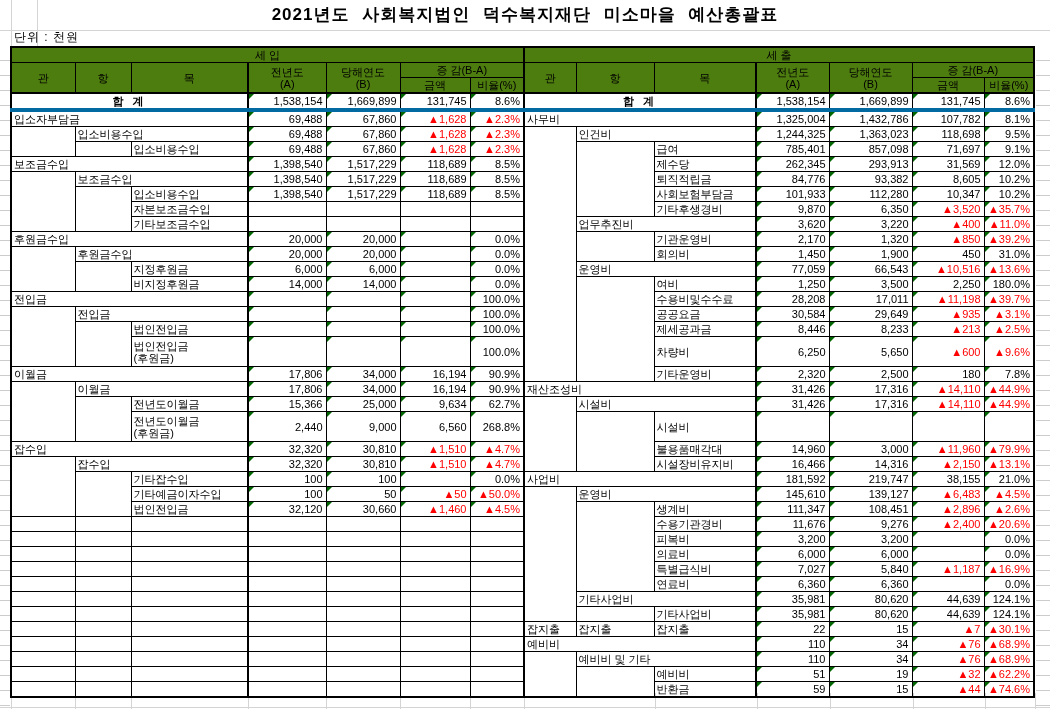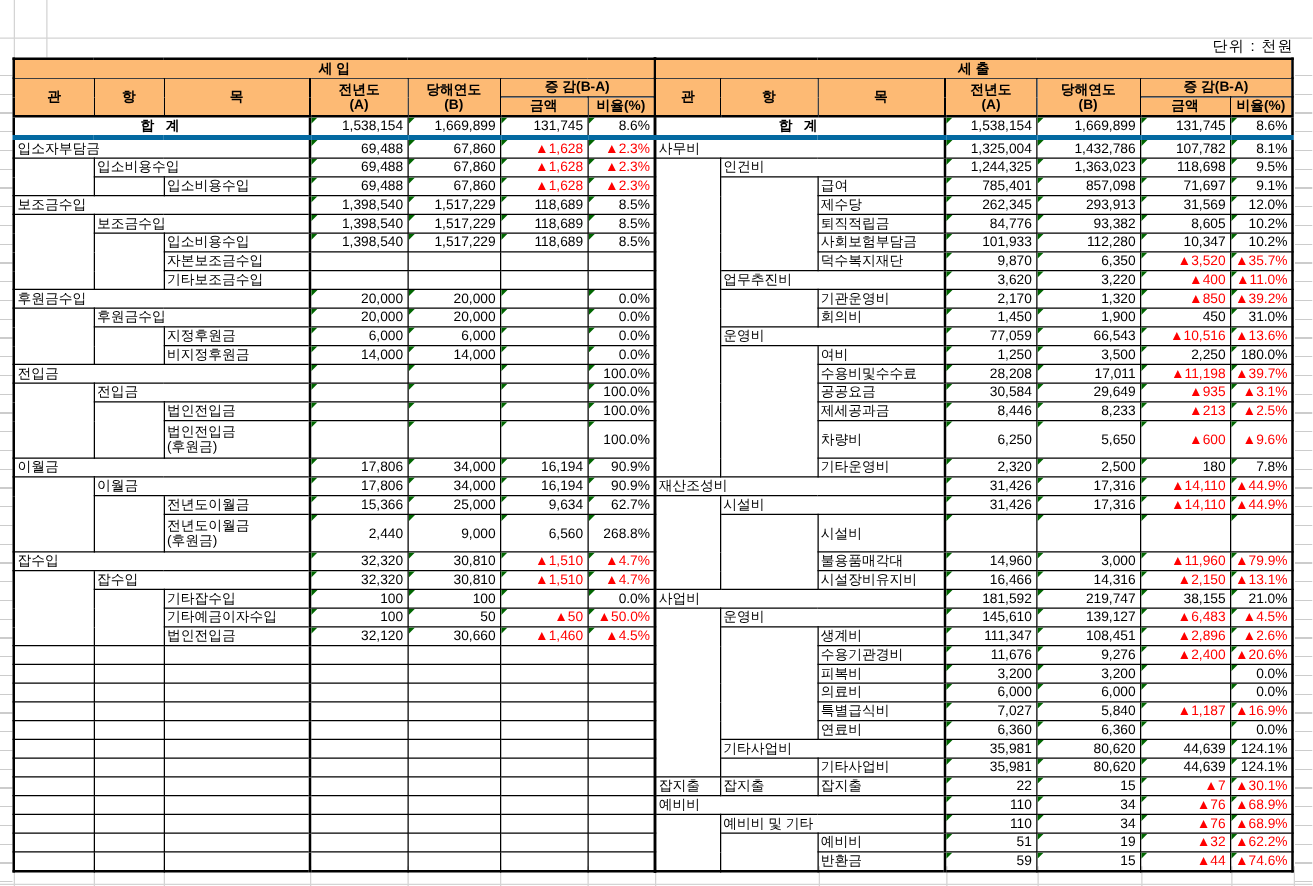--- a/index.html
+++ b/index.html
@@ -1,27 +1,27 @@
 <!DOCTYPE html>
 <html><head>
 <meta charset="utf-8">
 <style>
   html,body{margin:0;padding:0;}
   .page{position:relative;width:1050px;height:709px;background:#ffffff;overflow:hidden;
         font-family:"Liberation Sans","DejaVu Sans",sans-serif;color:#000;}
   .title{position:absolute;top:3px;left:0;width:100%;text-align:center;
          font-size:17px;font-weight:bold;letter-spacing:1px;word-spacing:7px;}
-  .unit{position:absolute;top:29px;left:0;width:1035px;text-align:right;font-size:12px;letter-spacing:1px;}
+  .unit{position:absolute;top:29px;left:0;width:1035px;font-size:12px;letter-spacing:1px;padding-left:14px;}
   table.budget{position:absolute;top:46px;border-collapse:collapse;table-layout:fixed;
                border:2px solid #000;}
   #rev-table{left:10px;}
   #exp-table{left:523px;}
   th,td{border:1px solid #000;font-size:11px;font-weight:normal;padding:0;
         overflow:hidden;position:relative;vertical-align:middle;}
-  thead th{background:#fdba74;text-align:center;line-height:12px;height:14px;white-space:pre-line;font-weight:bold;}
+  thead th{background:#4d7c0f;text-align:center;line-height:12px;height:14px;white-space:pre-line;}
   thead th.hb{border-bottom:2px solid #000;}
   td{height:14px;line-height:12px;}
   tr.tall td{height:29px;}
   td.lbl{text-align:left;padding:0 2px;white-space:pre-line;}
   td.num{text-align:right;padding:0 3px;white-space:nowrap;}
   td.ca,th.ca{border-left:2px solid #000;}
   .neg{color:#FF0000;}
   tr.total td{border-bottom:4px solid #0369a1;}
   tr.total td.lbl{text-align:center;font-weight:bold;letter-spacing:3px;}
   .m{position:absolute;top:0;left:0;width:0;height:0;
@@ -53,20 +53,21 @@
       <div class="vline" style="left: 470px; top: 693px; height: 16px;"></div>
       <div class="vline" style="left: 524px; top: 693px; height: 16px;"></div>
       <div class="vline" style="left: 655px; top: 693px; height: 16px;"></div>
       <div class="vline" style="left: 757px; top: 693px; height: 16px;"></div>
       <div class="vline" style="left: 830px; top: 693px; height: 16px;"></div>
       <div class="vline" style="left: 913px; top: 693px; height: 16px;"></div>
       <div class="vline" style="left: 985px; top: 693px; height: 16px;"></div>
       <div class="vline" style="left: 1035px; top: 693px; height: 16px;"></div>
     </div>
 
+  <div class="title">2021년도 사회복지법인 덕수복지재단 미소마을 예산총괄표</div>
   <div class="unit">단위 : 천원</div>
 
   <table class="budget" id="rev-table">
     <colgroup>
       <col style="width:64px">
         <col style="width:56px">
         <col style="width:117px">
       <col style="width:78px">
         <col style="width:74px">
         <col style="width:70px">
@@ -508,21 +509,21 @@
           <td class="num"><i class="m"></i>10.2%</td>
         </tr>
         <tr>
           <td class="lbl">사회보험부담금</td>
           <td class="num ca"><i class="m"></i>101,933</td>
           <td class="num"><i class="m"></i>112,280</td>
           <td class="num"><i class="m"></i>10,347</td>
           <td class="num"><i class="m"></i>10.2%</td>
         </tr>
         <tr>
-          <td class="lbl">덕수복지재단</td>
+          <td class="lbl">기타후생경비</td>
           <td class="num ca"><i class="m"></i>9,870</td>
           <td class="num"><i class="m"></i>6,350</td>
           <td class="num neg"><i class="m"></i>▲3,520</td>
           <td class="num neg"><i class="m"></i>▲35.7%</td>
         </tr>
         <tr>
           <td class="lbl" colspan="2">업무추진비</td>
           <td class="num ca"><i class="m"></i>3,620</td>
           <td class="num"><i class="m"></i>3,220</td>
           <td class="num neg"><i class="m"></i>▲400</td>

